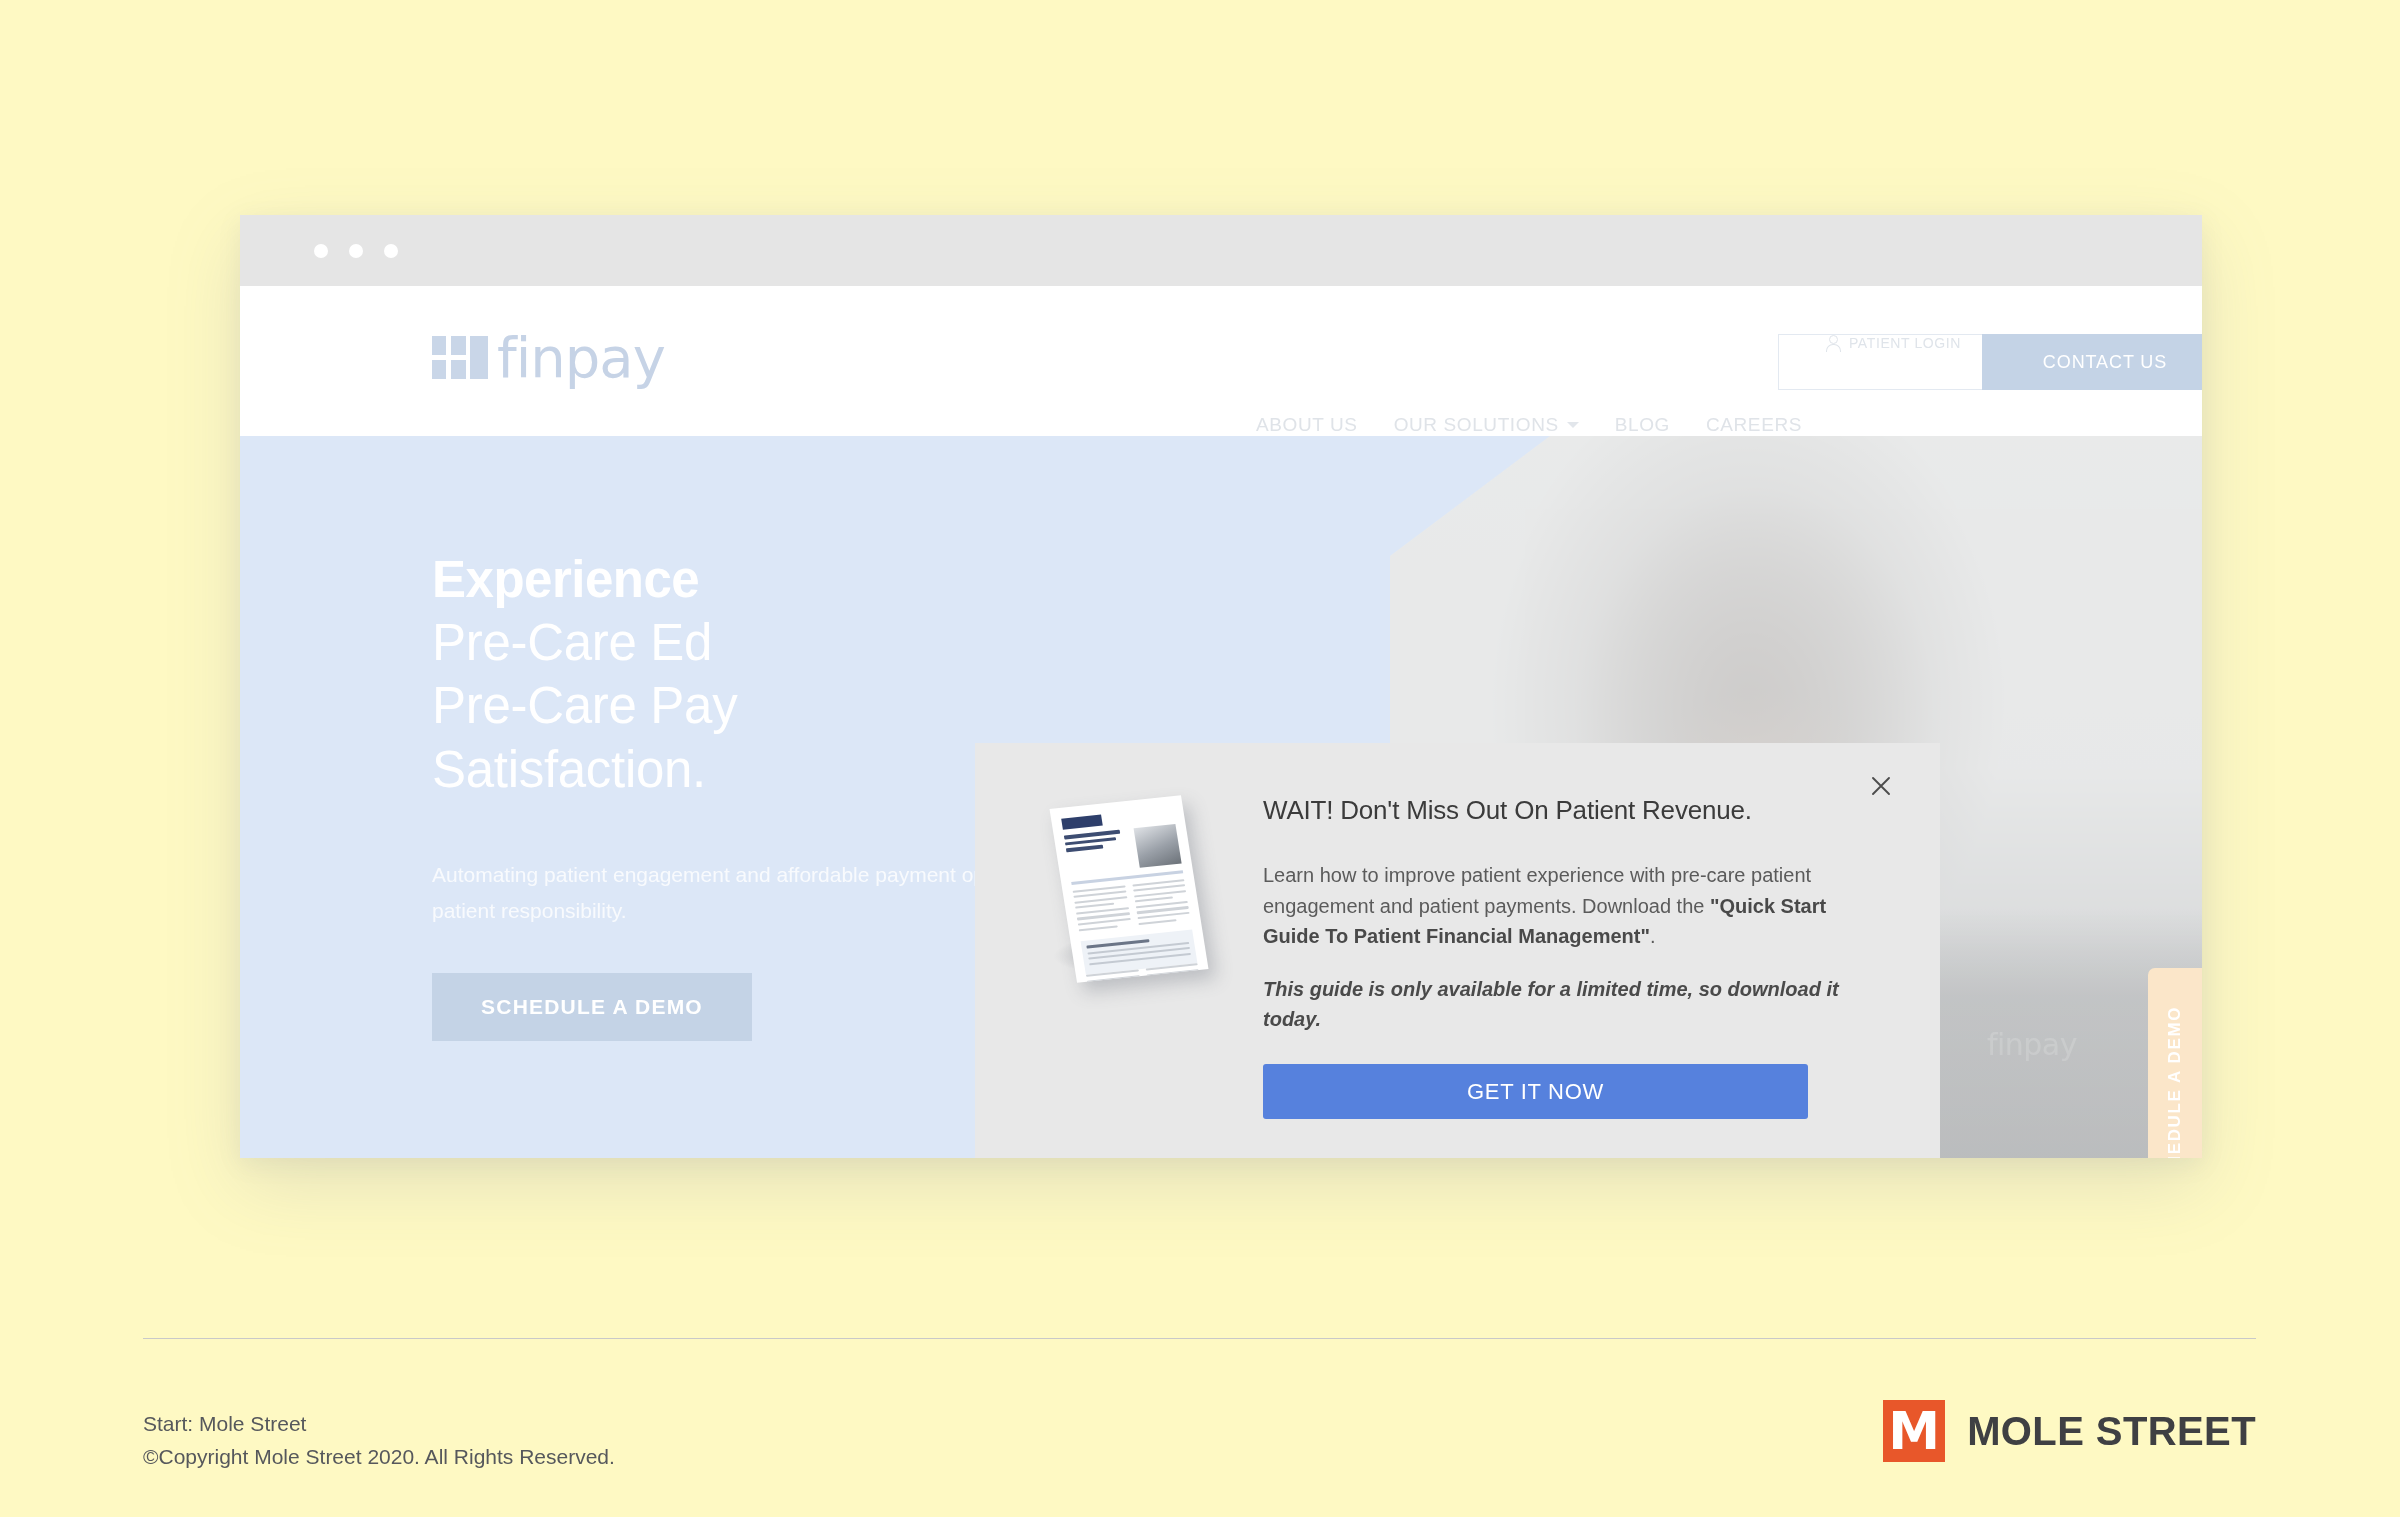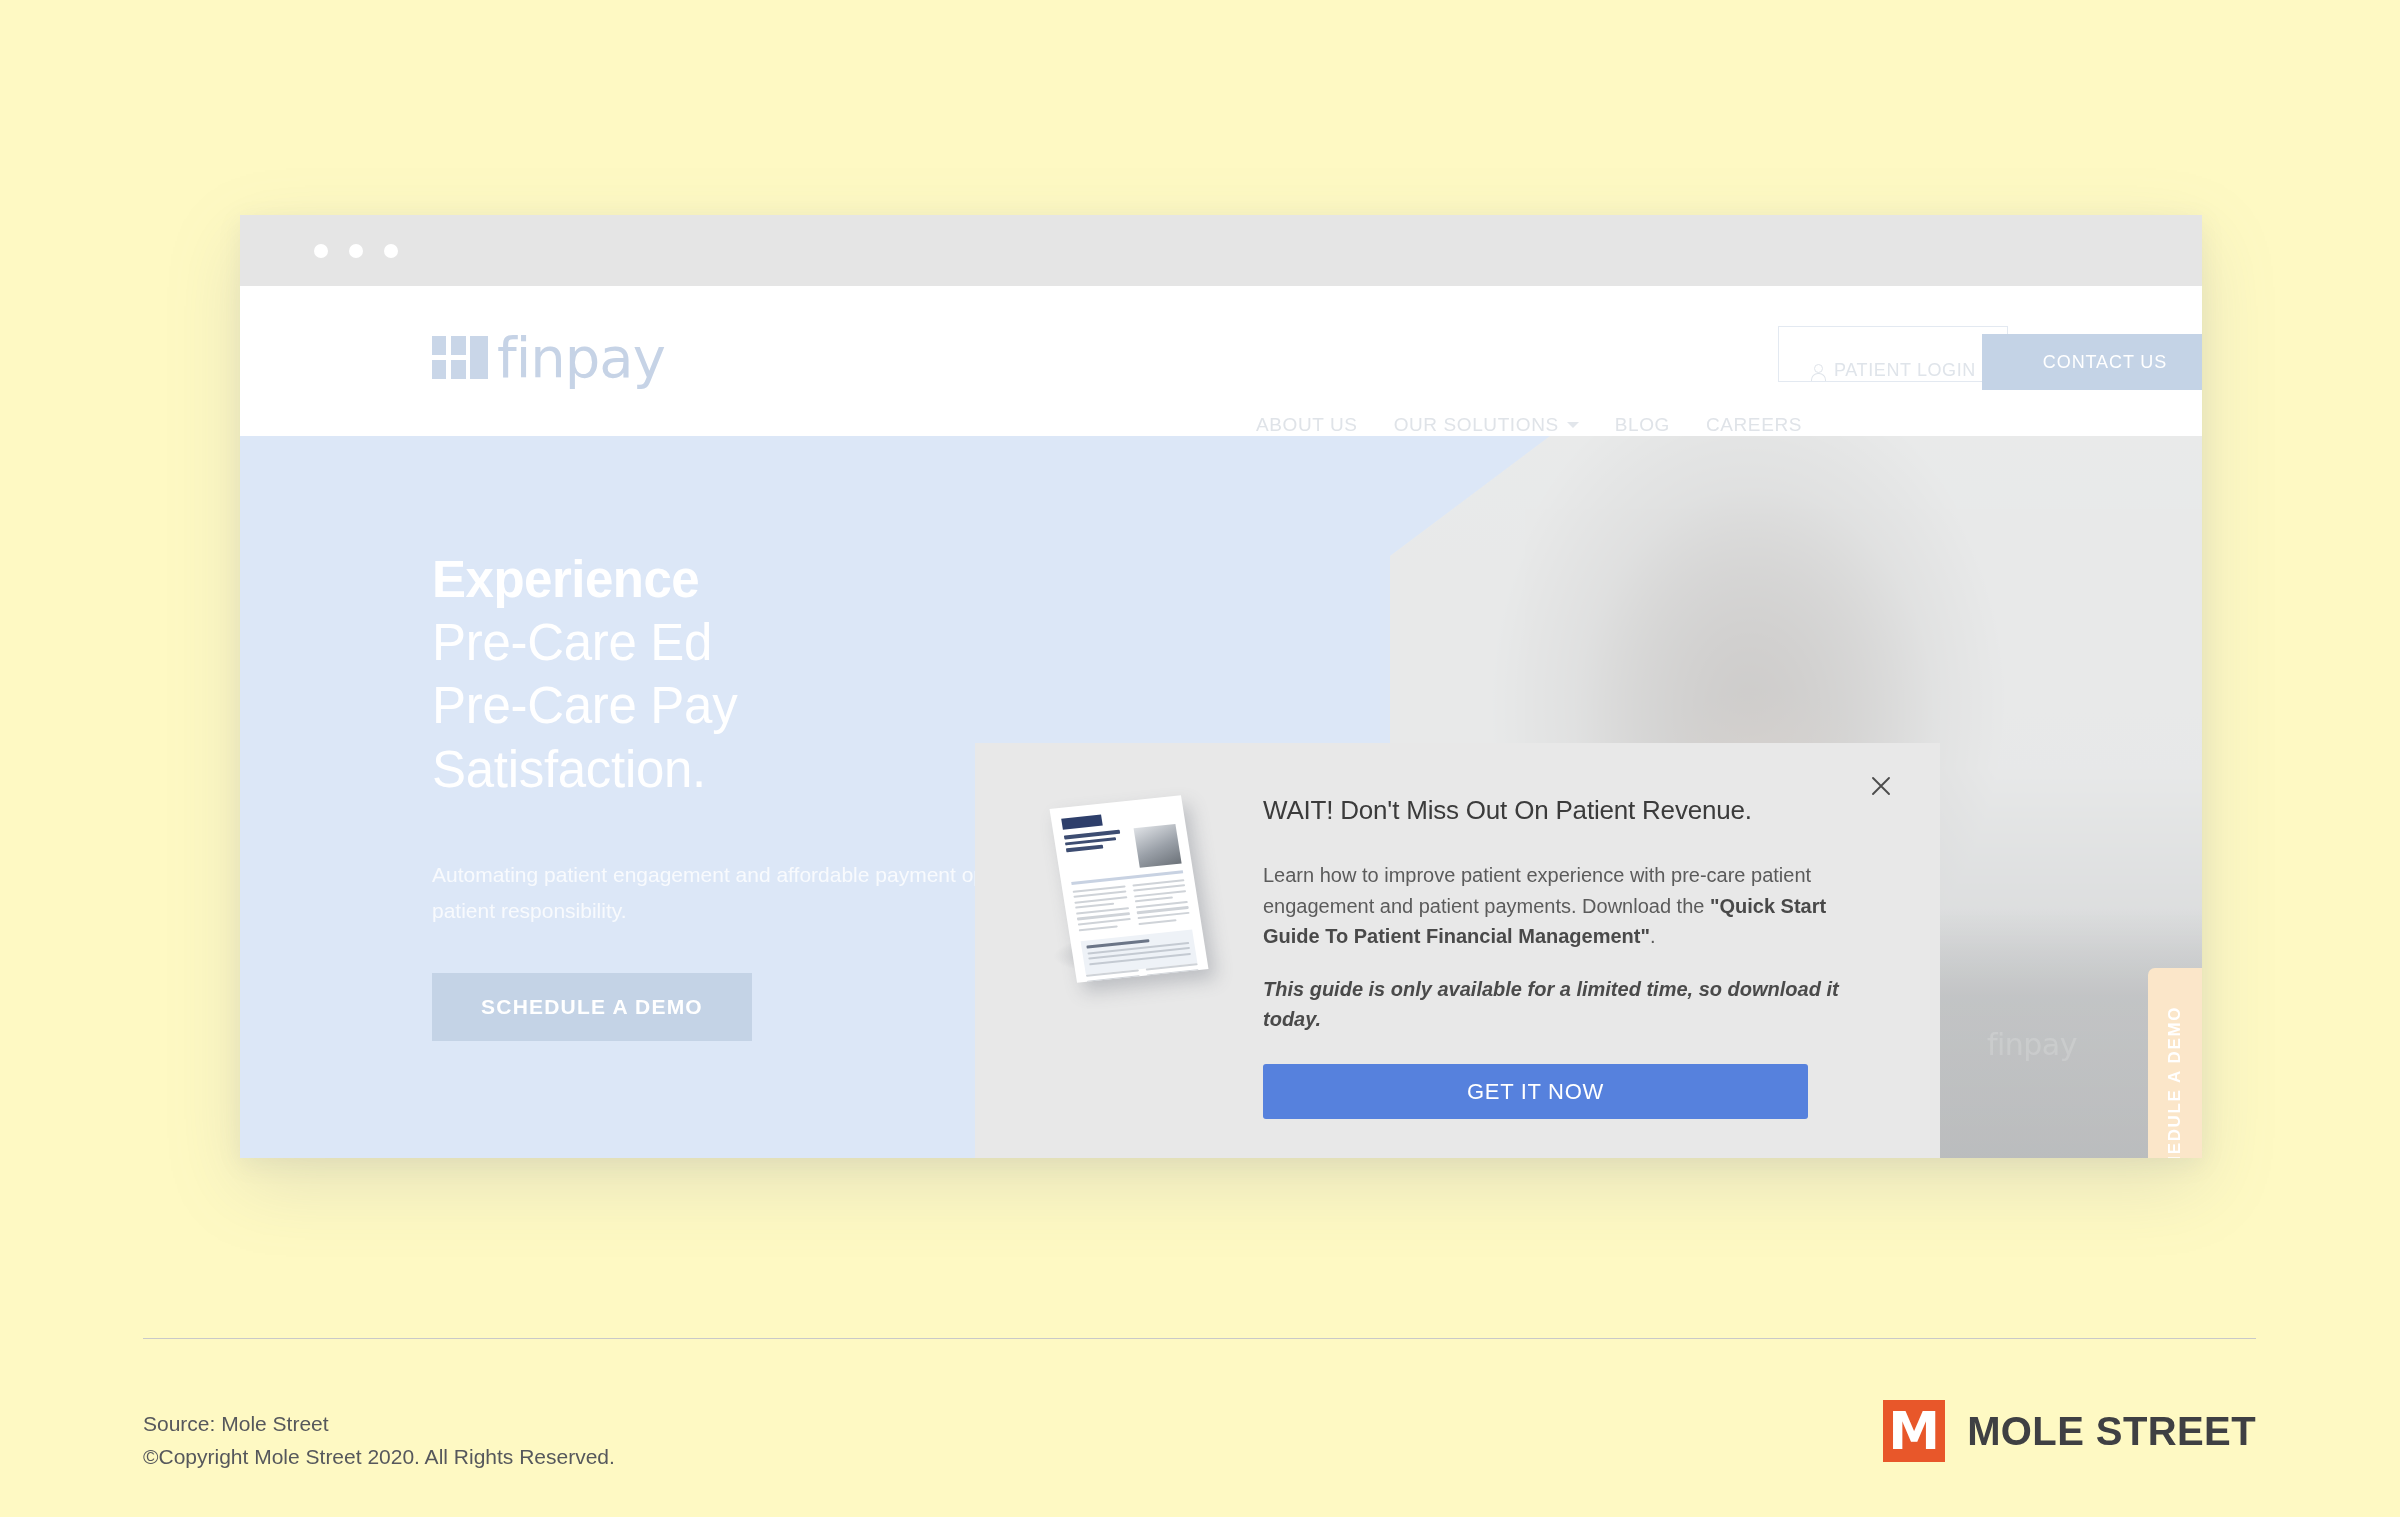--- a/index.html
+++ b/index.html
@@ -50,24 +50,24 @@
     display:flex; align-items:flex-end; gap:36px;
   }
   .nav-link {
     font-size:19px; letter-spacing:.6px; color:#dfe3e8;
     text-transform:uppercase; white-space:nowrap; cursor:pointer;
     display:flex; align-items:center; gap:8px;
   }
   .chev { width:0;height:0;border-left:6px solid transparent;border-right:6px solid transparent;border-top:6px solid #e2e6eb; display:inline-block; }
 
   .btn-login {
-    position:absolute; right:194px; top:40px;
+    position:absolute; right:194px; top:48px;
     width:230px; height:56px; border:1px solid #e3e9f1; background:#fff;
-    display:flex; align-items:flex-end; justify-content:center; gap:9px;
-    font-size:18px; letter-spacing:.6px; color:#dfe4ea; text-transform:uppercase;
+    display:flex; align-items:flex-start; justify-content:center; gap:9px;
+    font-size:14px; letter-spacing:.6px; color:#dfe4ea; text-transform:uppercase;
     cursor:pointer;
   }
   .person-ico { width:15px; height:17px; position:relative; }
   .person-ico::before{content:"";position:absolute;left:4px;top:0;width:7px;height:7px;border:1.4px solid #dfe4ea;border-radius:50%;}
   .person-ico::after{content:"";position:absolute;left:1px;bottom:0;width:13px;height:7px;border:1.4px solid #dfe4ea;border-bottom:none;border-radius:7px 7px 0 0;}
 
   .btn-contact {
     position:absolute; right:-10px; top:48px;
     width:230px; height:56px; background:#c4d3e6;
     display:flex; align-items:center; justify-content:center;
@@ -348,21 +348,21 @@
         <div class="modal-cta">
           <span>GET IT NOW</span>
         </div>
       </div>
     </div>
 
   </div>
 
   <div class="divider"></div>
   <div class="footer-text">
-    <div>Source: Mole Street</div>
+    <div>Start: Mole Street</div>
     <div>©Copyright Mole Street 2020. All Rights Reserved.</div>
   </div>
   <div class="ms-logo">
     <div class="ms-mark">
       <span>M</span>
     </div>
     <div class="ms-word">MOLE STREET</div>
   </div>
 
 </div>

